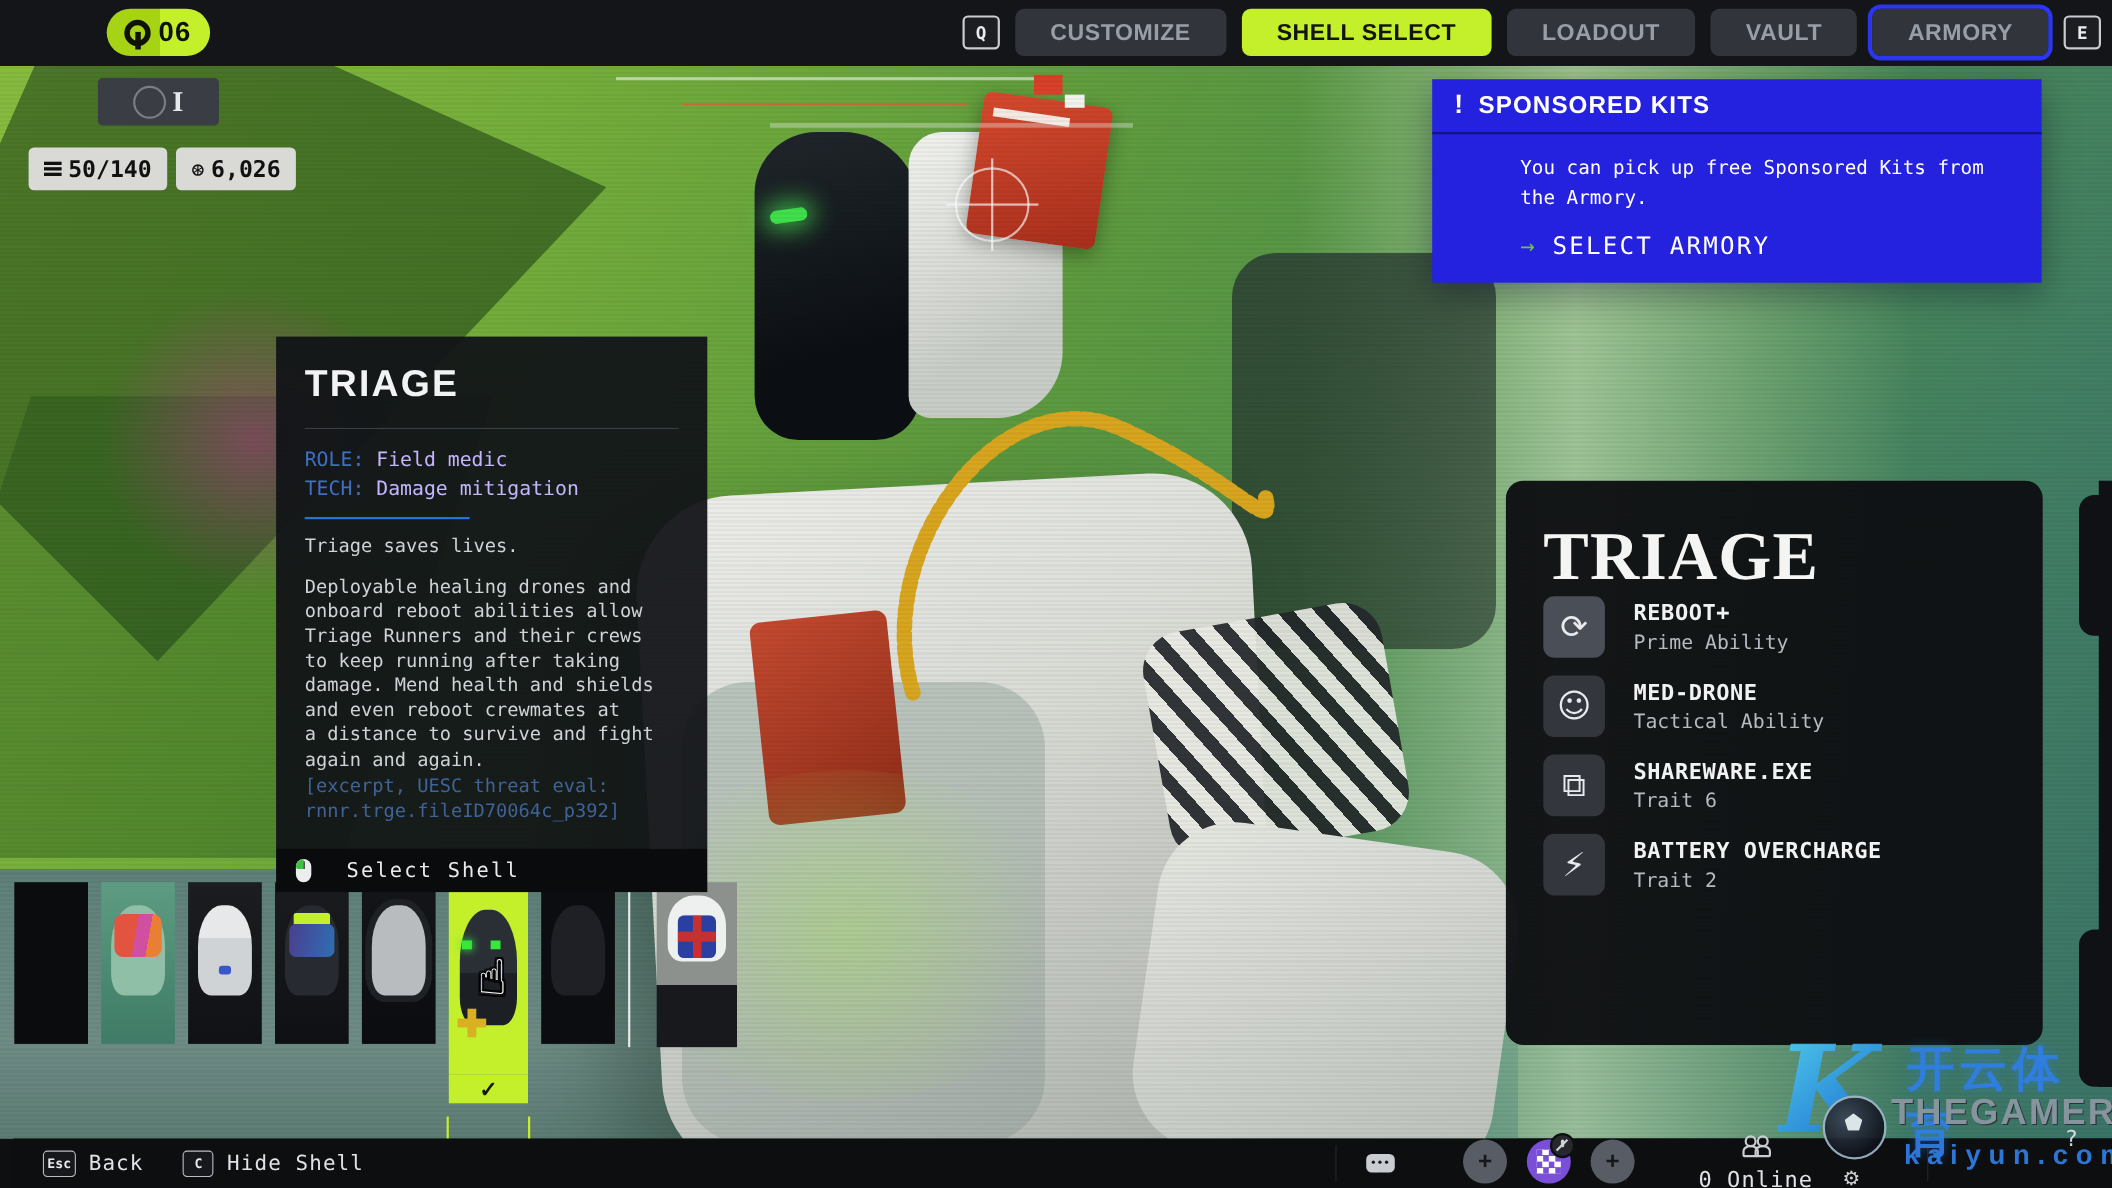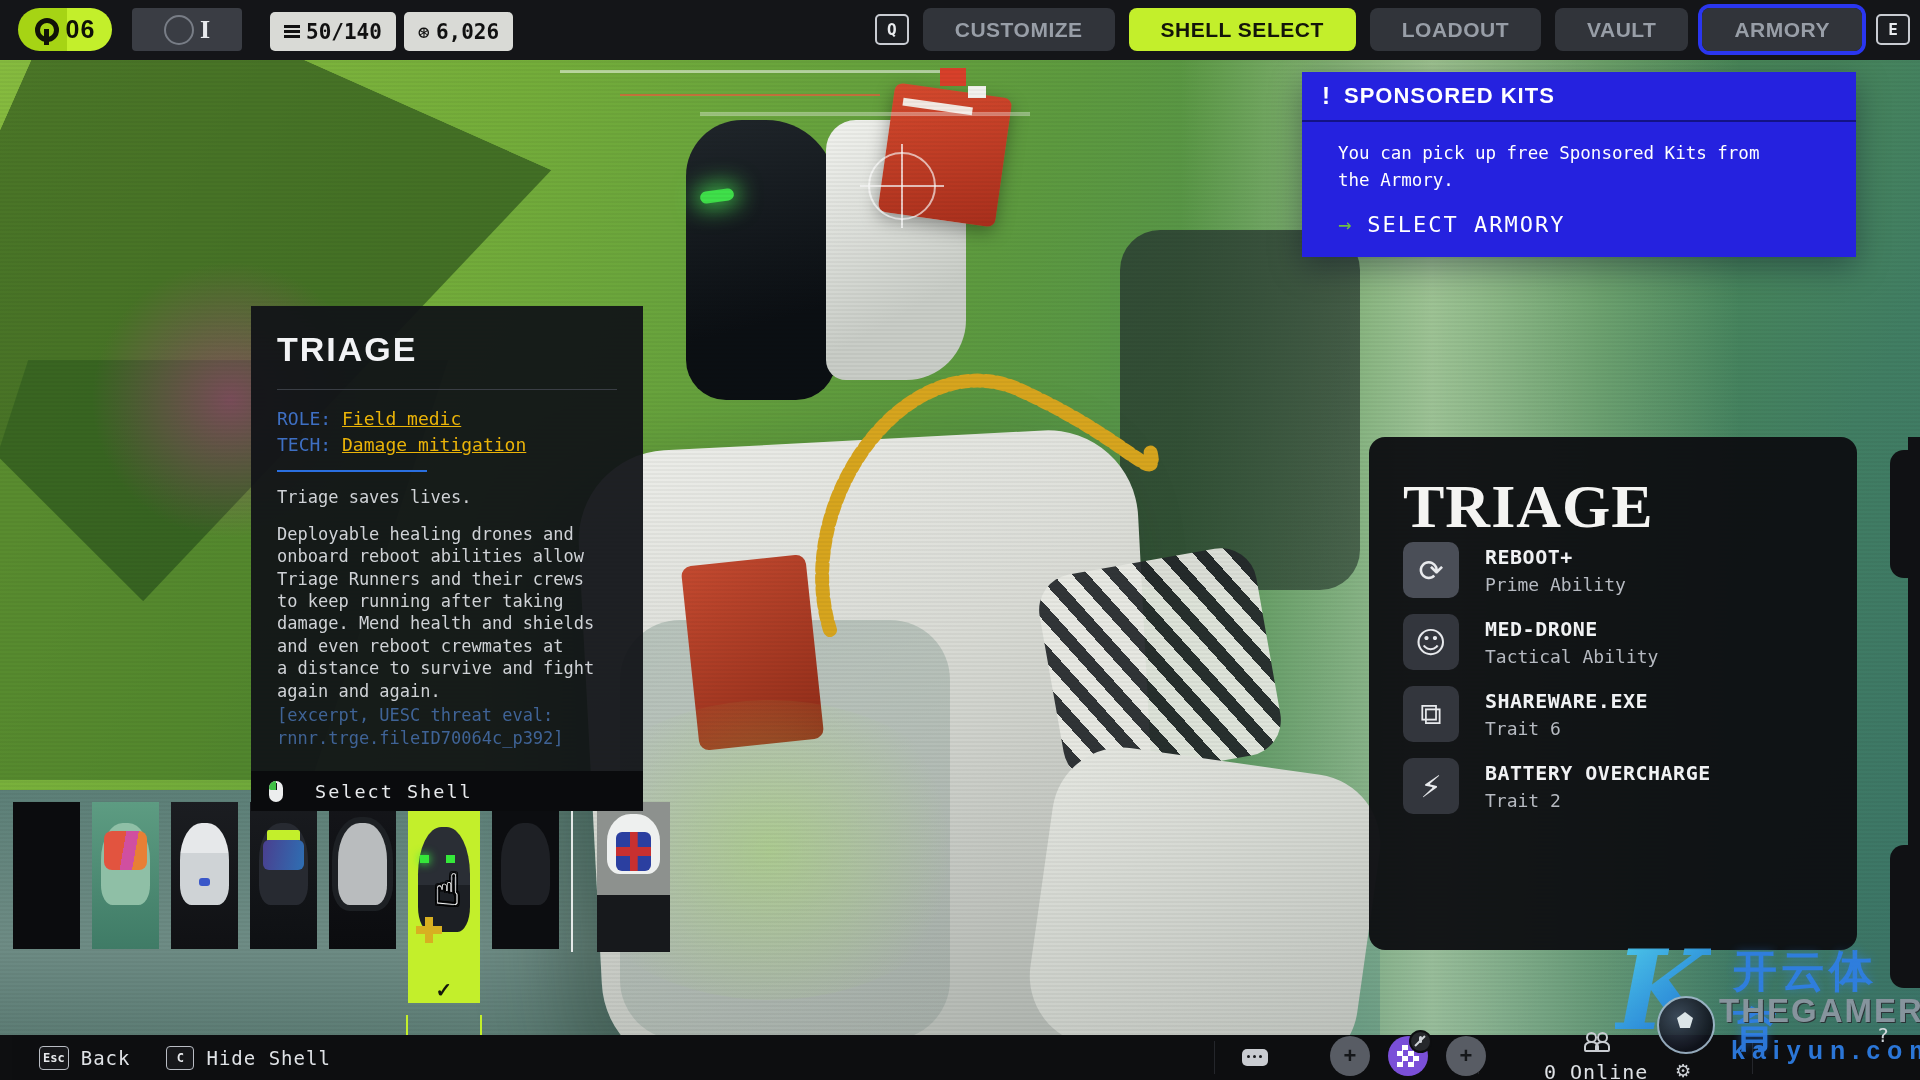--- a/index.html
+++ b/index.html
@@ -53,21 +53,21 @@
   .scene svg.flourish{left:760px;top:220px;}
   .crosshair{left:868px;top:92px;width:64px;height:64px;border:2px solid rgba(255,255,255,.65);border-radius:50%;}
   .crosshair:before,.crosshair:after{content:"";position:absolute;background:rgba(255,255,255,.7);}
   .crosshair:before{left:50%;top:-10px;width:2px;height:84px;margin-left:-1px;}
   .crosshair:after{top:50%;left:-10px;height:2px;width:84px;margin-top:-1px;}
   .grain{left:0;top:0;right:0;bottom:0;opacity:.14;
     background:repeating-linear-gradient(0deg,rgba(0,0,0,.28) 0 2px,transparent 2px 4px);}
 
   
   .topbar{position:absolute;left:0;top:0;width:1920px;height:60px;background:#141518;z-index:30;}
-  .hud-left{position:absolute;left:18px;top:8px;display:flex;align-items:flex-end;gap:20px;}
+  .hud-left{position:absolute;left:18px;top:8px;display:flex;align-items:center;gap:20px;flex-direction:column;}
   .pill{width:94px;height:43px;border-radius:22px;display:flex;align-items:center;justify-content:center;gap:7px;
         background:linear-gradient(90deg,var(--accent-dk) 0 52%,var(--accent) 52%);}
   .runner-icon{width:24px;height:24px;border:5px solid #101208;border-radius:50%;position:relative;box-sizing:border-box;}
   .runner-icon:before{content:"";position:absolute;left:50%;top:6px;width:5px;height:16px;margin-left:-2.5px;background:#101208;}
   .pill .lvl{font-weight:800;font-size:25px;color:#0f1108;letter-spacing:1px;}
   .rankbox{width:110px;height:43px;background:#3a3d44;border-radius:4px;display:flex;align-items:center;justify-content:center;gap:6px;}
   .rank-ring{width:26px;height:26px;border:2px solid #787d86;border-radius:50%;}
   .rankbox .rank{font-family:"Liberation Serif",serif;font-weight:700;font-size:26px;color:#e8eaee;}
   .statbox{height:39px;background:#d9dad6;border-radius:5px;display:flex;align-items:center;padding:0 14px;gap:6px;
            font-family:"DejaVu Sans Mono",monospace;font-weight:700;font-size:21px;color:#111;}
@@ -86,34 +86,34 @@
   .tab.active{background:var(--accent);color:#13150a;}
   .tab.highlighted{box-shadow:0 0 0 4px var(--armory-blue);}
 
   
   .sponsored{position:absolute;left:1302px;top:72px;width:554px;background:var(--panel-blue);z-index:20;
              box-shadow:0 10px 30px rgba(0,0,30,.35);}
   .sponsored .hd{display:flex;align-items:center;gap:14px;height:48px;padding:0 20px;color:#fff;
                  border-bottom:2px solid rgba(5,5,60,.55);}
   .sponsored .bang{font-weight:800;font-size:24px;}
   .sponsored .ttl{font-weight:800;font-size:22px;letter-spacing:1px;}
-  .sponsored .bd{padding:18px 20px 20px 36px;color:#fff;}
+  .sponsored .bd{padding:18px 20px 20px 36px;color:#fff;margin-left:44px;}
   .sponsored .msg{font-family:"DejaVu Sans Mono",monospace;font-size:17.5px;line-height:1.55;white-space:pre-line;}
   .sponsored .cta{display:flex;align-items:center;gap:14px;margin-top:18px;
                   font-family:"DejaVu Sans Mono",monospace;font-size:22px;letter-spacing:2px;color:#fff;cursor:pointer;}
   .sponsored .cta .arr{color:var(--arrow-green);font-size:22px;}
 
   
   .shellinfo{position:absolute;left:251px;top:306px;width:392px;z-index:20;}
   .shellinfo .main{background:rgba(17,19,23,.94);padding:24px 26px 18px 26px;box-sizing:border-box;}
   .shellinfo h1{margin:0;color:#f2f3f5;font-size:34px;font-weight:800;letter-spacing:2px;}
   .shellinfo .rule{height:1px;background:#3a3e45;margin:20px 0 16px;}
   .kv{font-family:"DejaVu Sans Mono",monospace;font-size:18px;line-height:1.45;}
   .kv .k{color:var(--label-blue);}
-  .kv .v{color:#eab308;text-decoration:underline;}
+  .kv .v{color:#c4b5fd;}
   .blue-underline{width:150px;height:2px;background:#2a6fe0;margin:12px 0 14px;}
   .shellinfo .tagline,.shellinfo .desc{font-family:"DejaVu Sans Mono",monospace;color:#cfd2d6;
        font-size:17px;line-height:1.32;white-space:pre-line;margin:0 0 14px;}
   .shellinfo .desc{margin-bottom:0;}
   .shellinfo .excerpt{font-family:"DejaVu Sans Mono",monospace;color:var(--excerpt-blue);
        font-size:17px;line-height:1.32;white-space:pre-line;margin:2px 0 4px;}
   .shellinfo .foot{background:#0a0b0d;height:40px;display:flex;align-items:center;gap:32px;padding:0 18px;cursor:pointer;}
   .mouse-icon{width:14px;height:21px;background:#eceeee;border-radius:7px;position:relative;}
   .mouse-icon:before{content:"";position:absolute;left:0;top:0;width:7px;height:9px;background:#3fc045;border-radius:7px 0 0 2px;}
   .mouse-icon:after{content:"";position:absolute;left:6.5px;top:2px;width:1.5px;height:7px;background:#14161a;}

